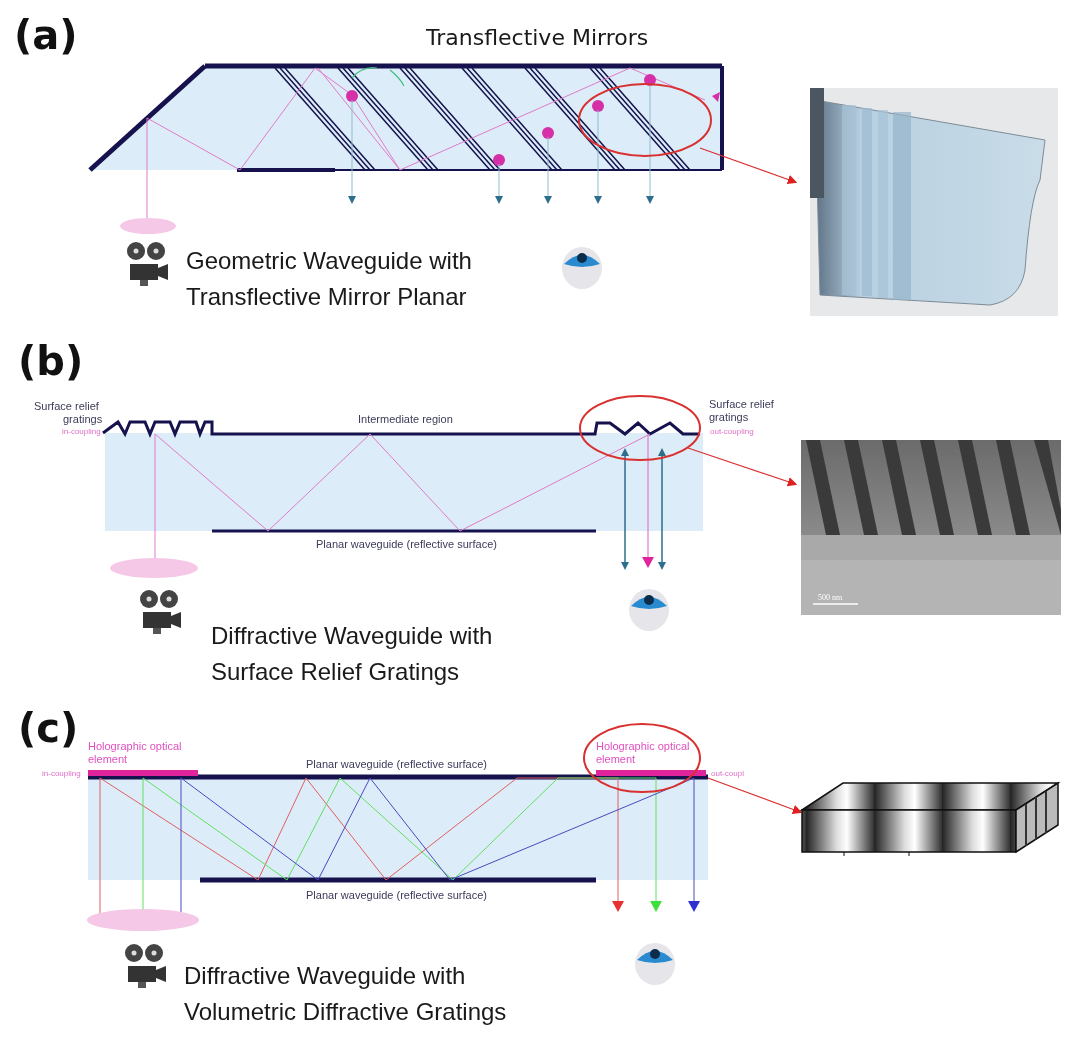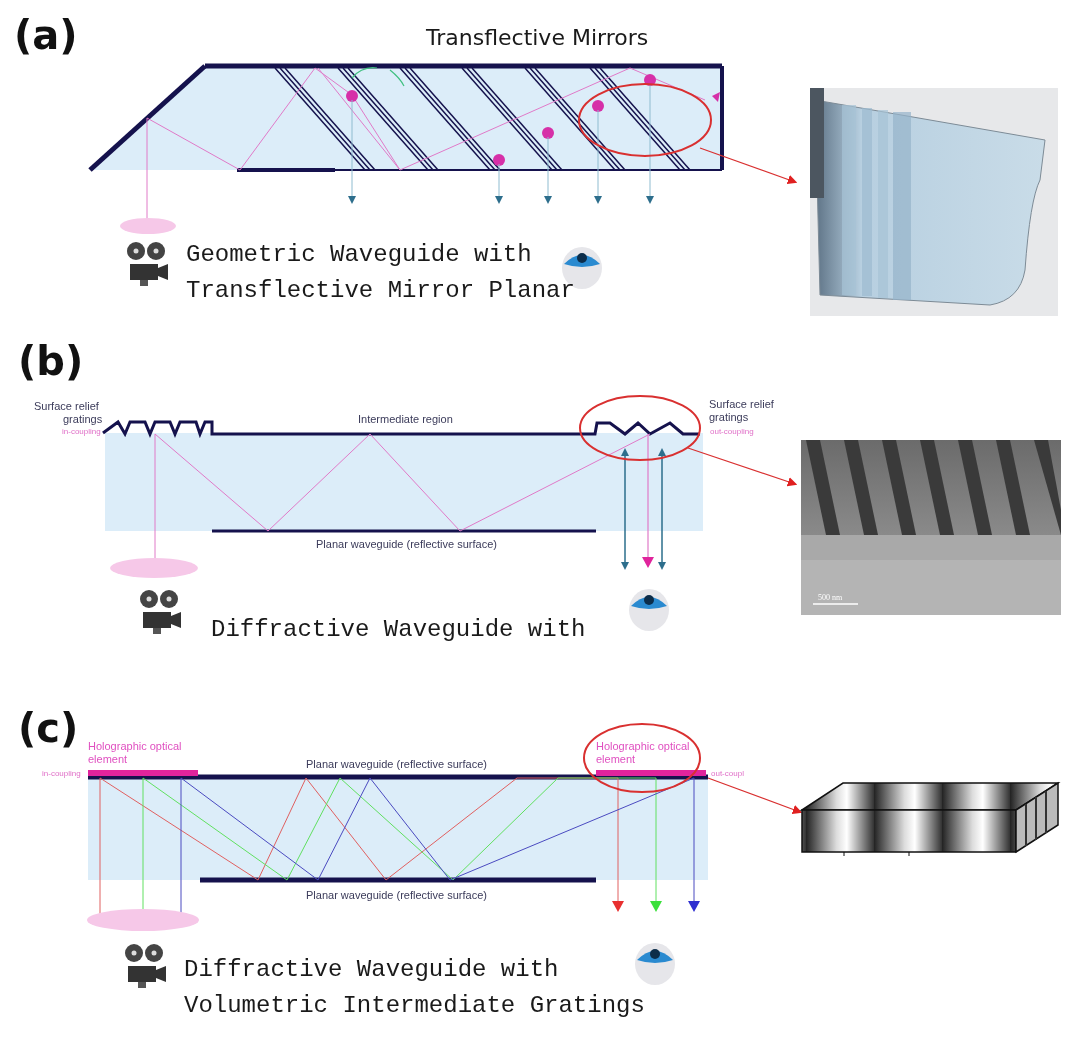--- a/index.html
+++ b/index.html
@@ -1,18 +1,18 @@
 <!DOCTYPE html>
 <html><head>
 <meta charset="utf-8">
 <style>
   html,body{margin:0;padding:0;background:#ffffff;}
   body{width:1080px;height:1059px;position:relative;overflow:hidden;font-family:"DejaVu Sans",sans-serif;}
   .panel-letter{position:absolute;font-family:"DejaVu Sans",sans-serif;font-weight:bold;font-size:40px;color:#111;}
-  .caption{position:absolute;font-family:Liberation Mono, monospace;font-size:24px;color:#1a1a1a;line-height:36px;}
+  .caption{position:absolute;font-family:Liberation Sans, sans-serif;font-size:24px;color:#1a1a1a;line-height:36px;margin-top:6px;}
   .small{font-family:"Liberation Sans",sans-serif;font-size:11px;fill:#3b3b5a;}
   .pinklbl{font-family:"Liberation Sans",sans-serif;font-size:11px;fill:#e050c0;}
   .pinklbl-s{font-family:"Liberation Sans",sans-serif;font-size:8px;fill:#e070c8;}
   .title-tm{font-family:"DejaVu Sans",sans-serif;font-size:22px;fill:#1a1a1a;}
   svg{position:absolute;left:0;top:0;}
 </style>
 </head>
 <body>
 
 <div class="panel-letter" style="left:14px;top:12px;">(a)</div>
@@ -273,17 +273,18 @@
     <circle cx="22" cy="12" r="5" fill="#0c2d4a"></circle>
   </svg>
 </div>
 
 <div class="caption" style="left:186px;top:237px;">
   <div>Geometric Waveguide with</div>
   <div>Transflective Mirror Planar</div>
 </div>
 <div class="caption" style="left:211px;top:612px;">
   <div>Diffractive Waveguide with</div>
+  <div>Surface Relief Gratings</div>
 </div>
 <div class="caption" style="left:184px;top:952px;">
   <div>Diffractive Waveguide with</div>
-  <div>Volumetric Intermediate Gratings</div>
+  <div>Volumetric Diffractive Gratings</div>
 </div>
 
 </body></html>

